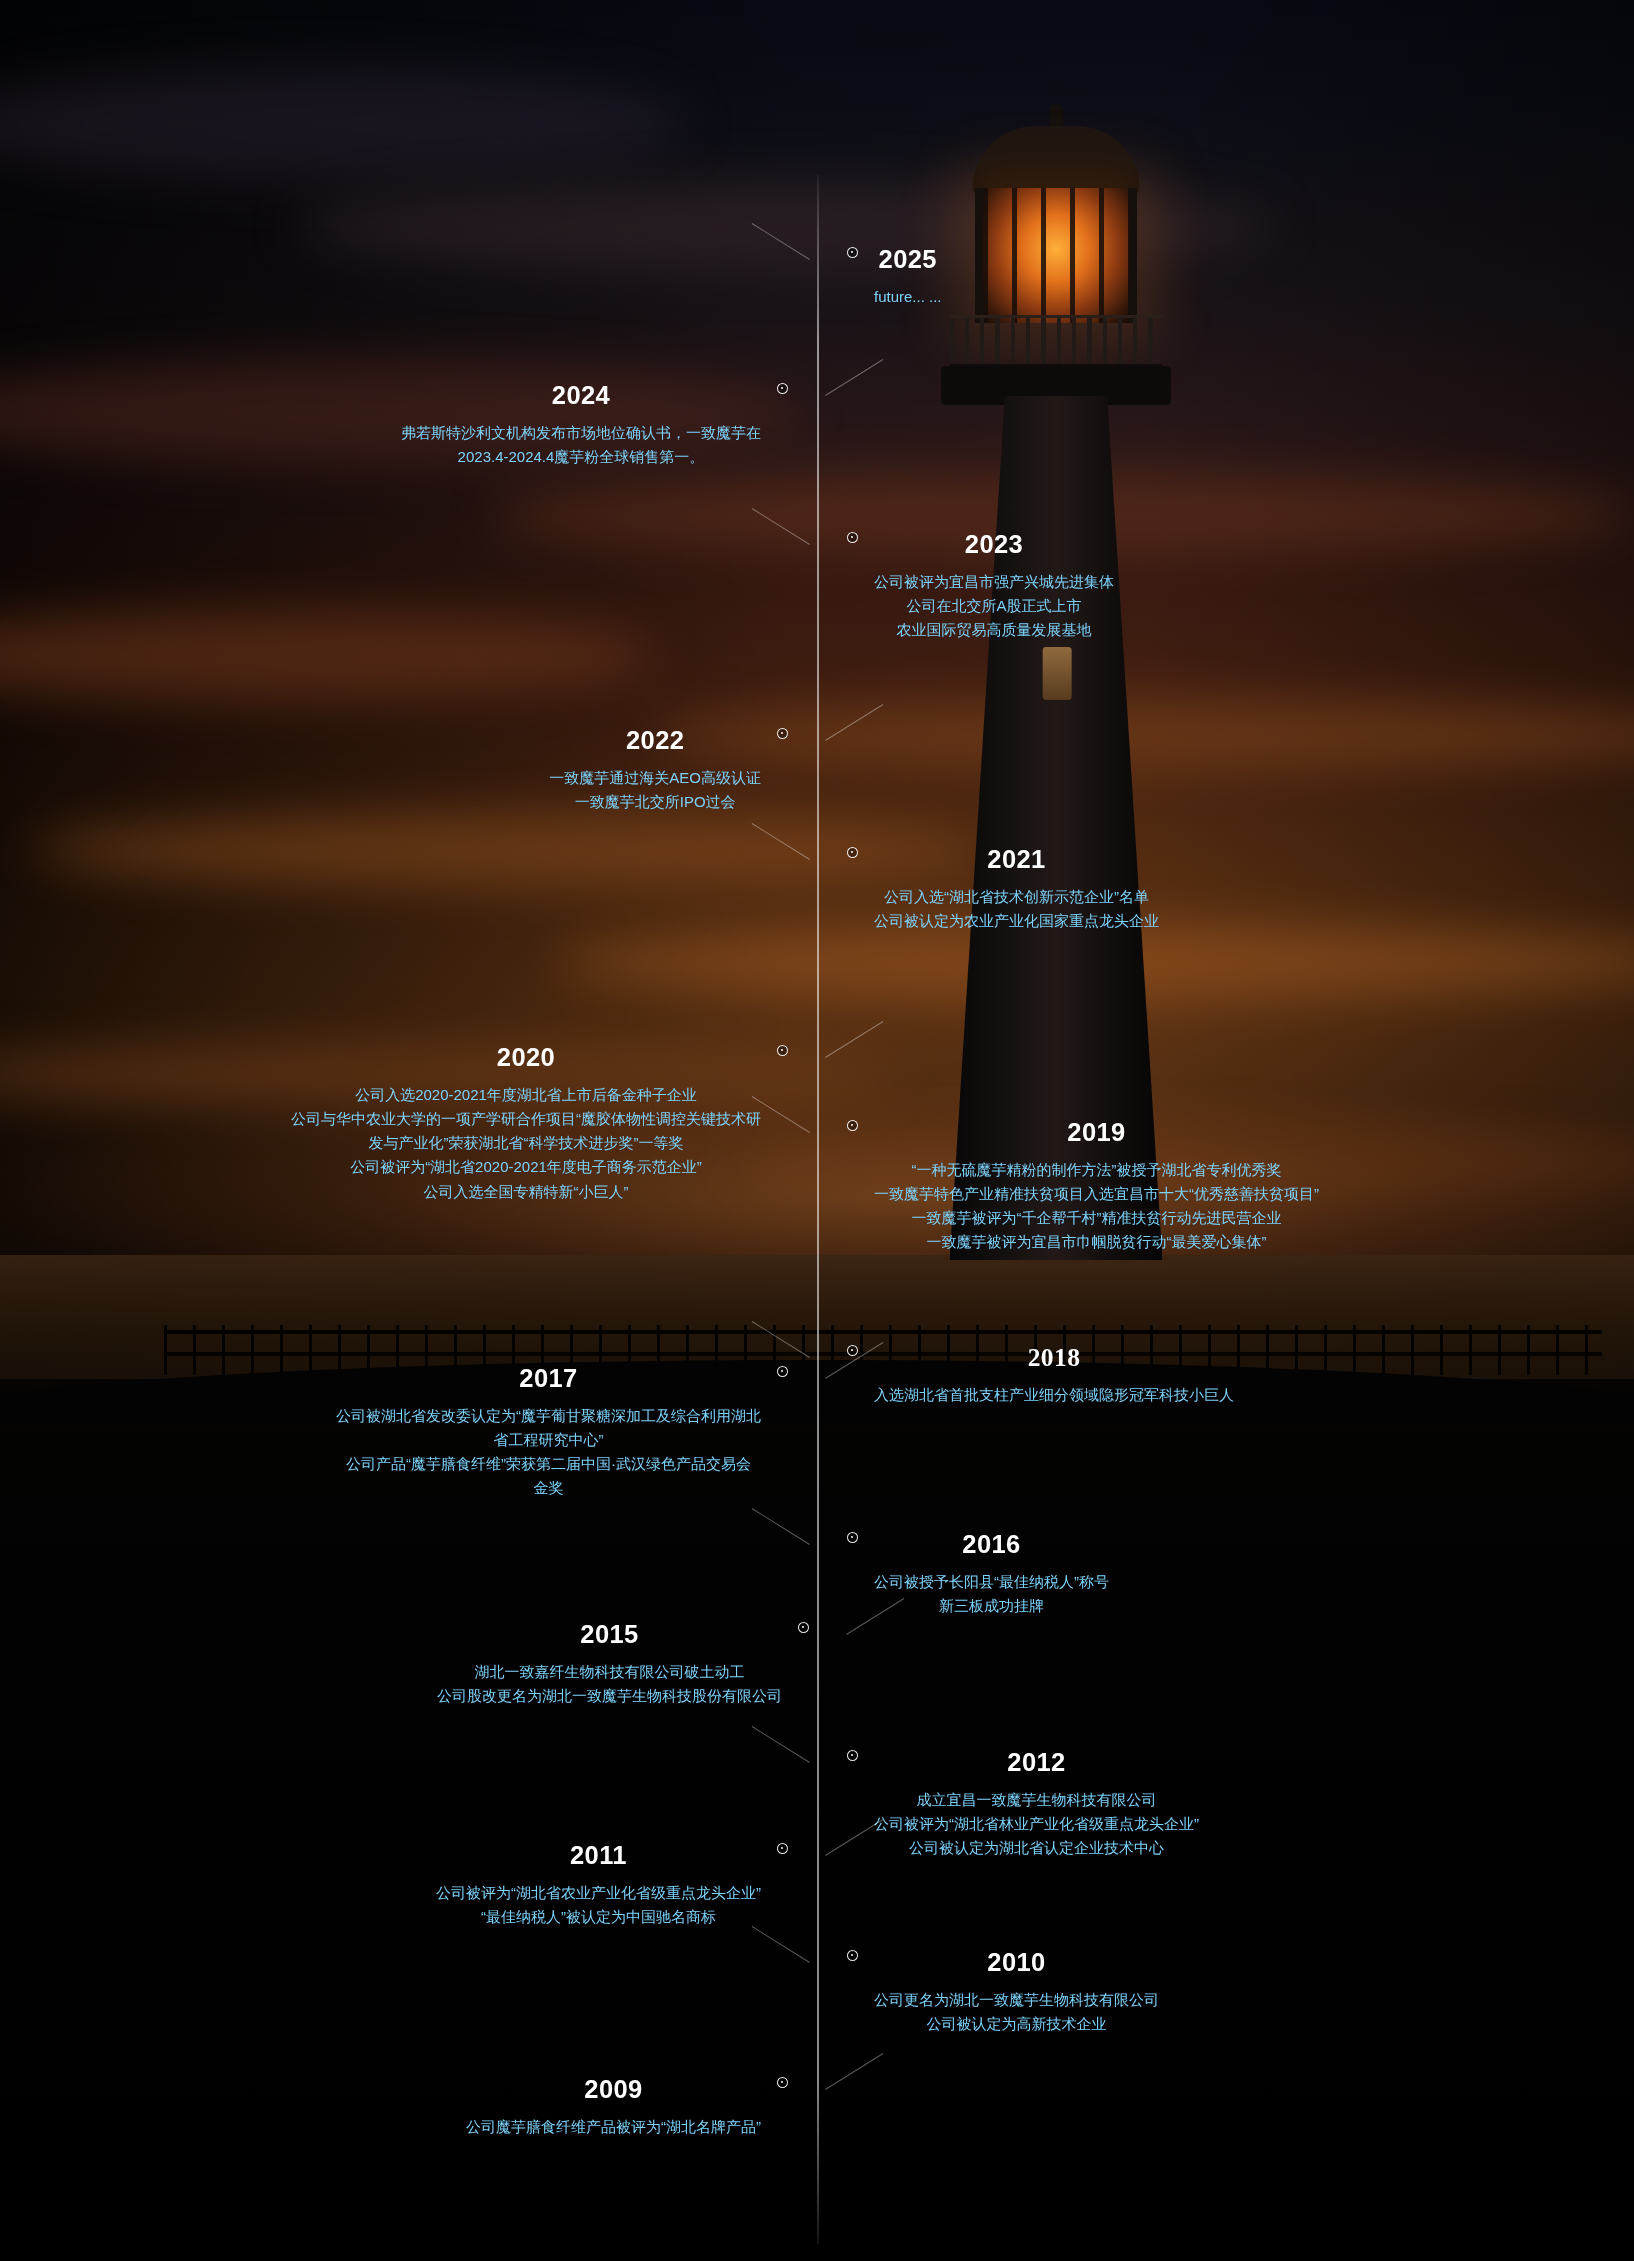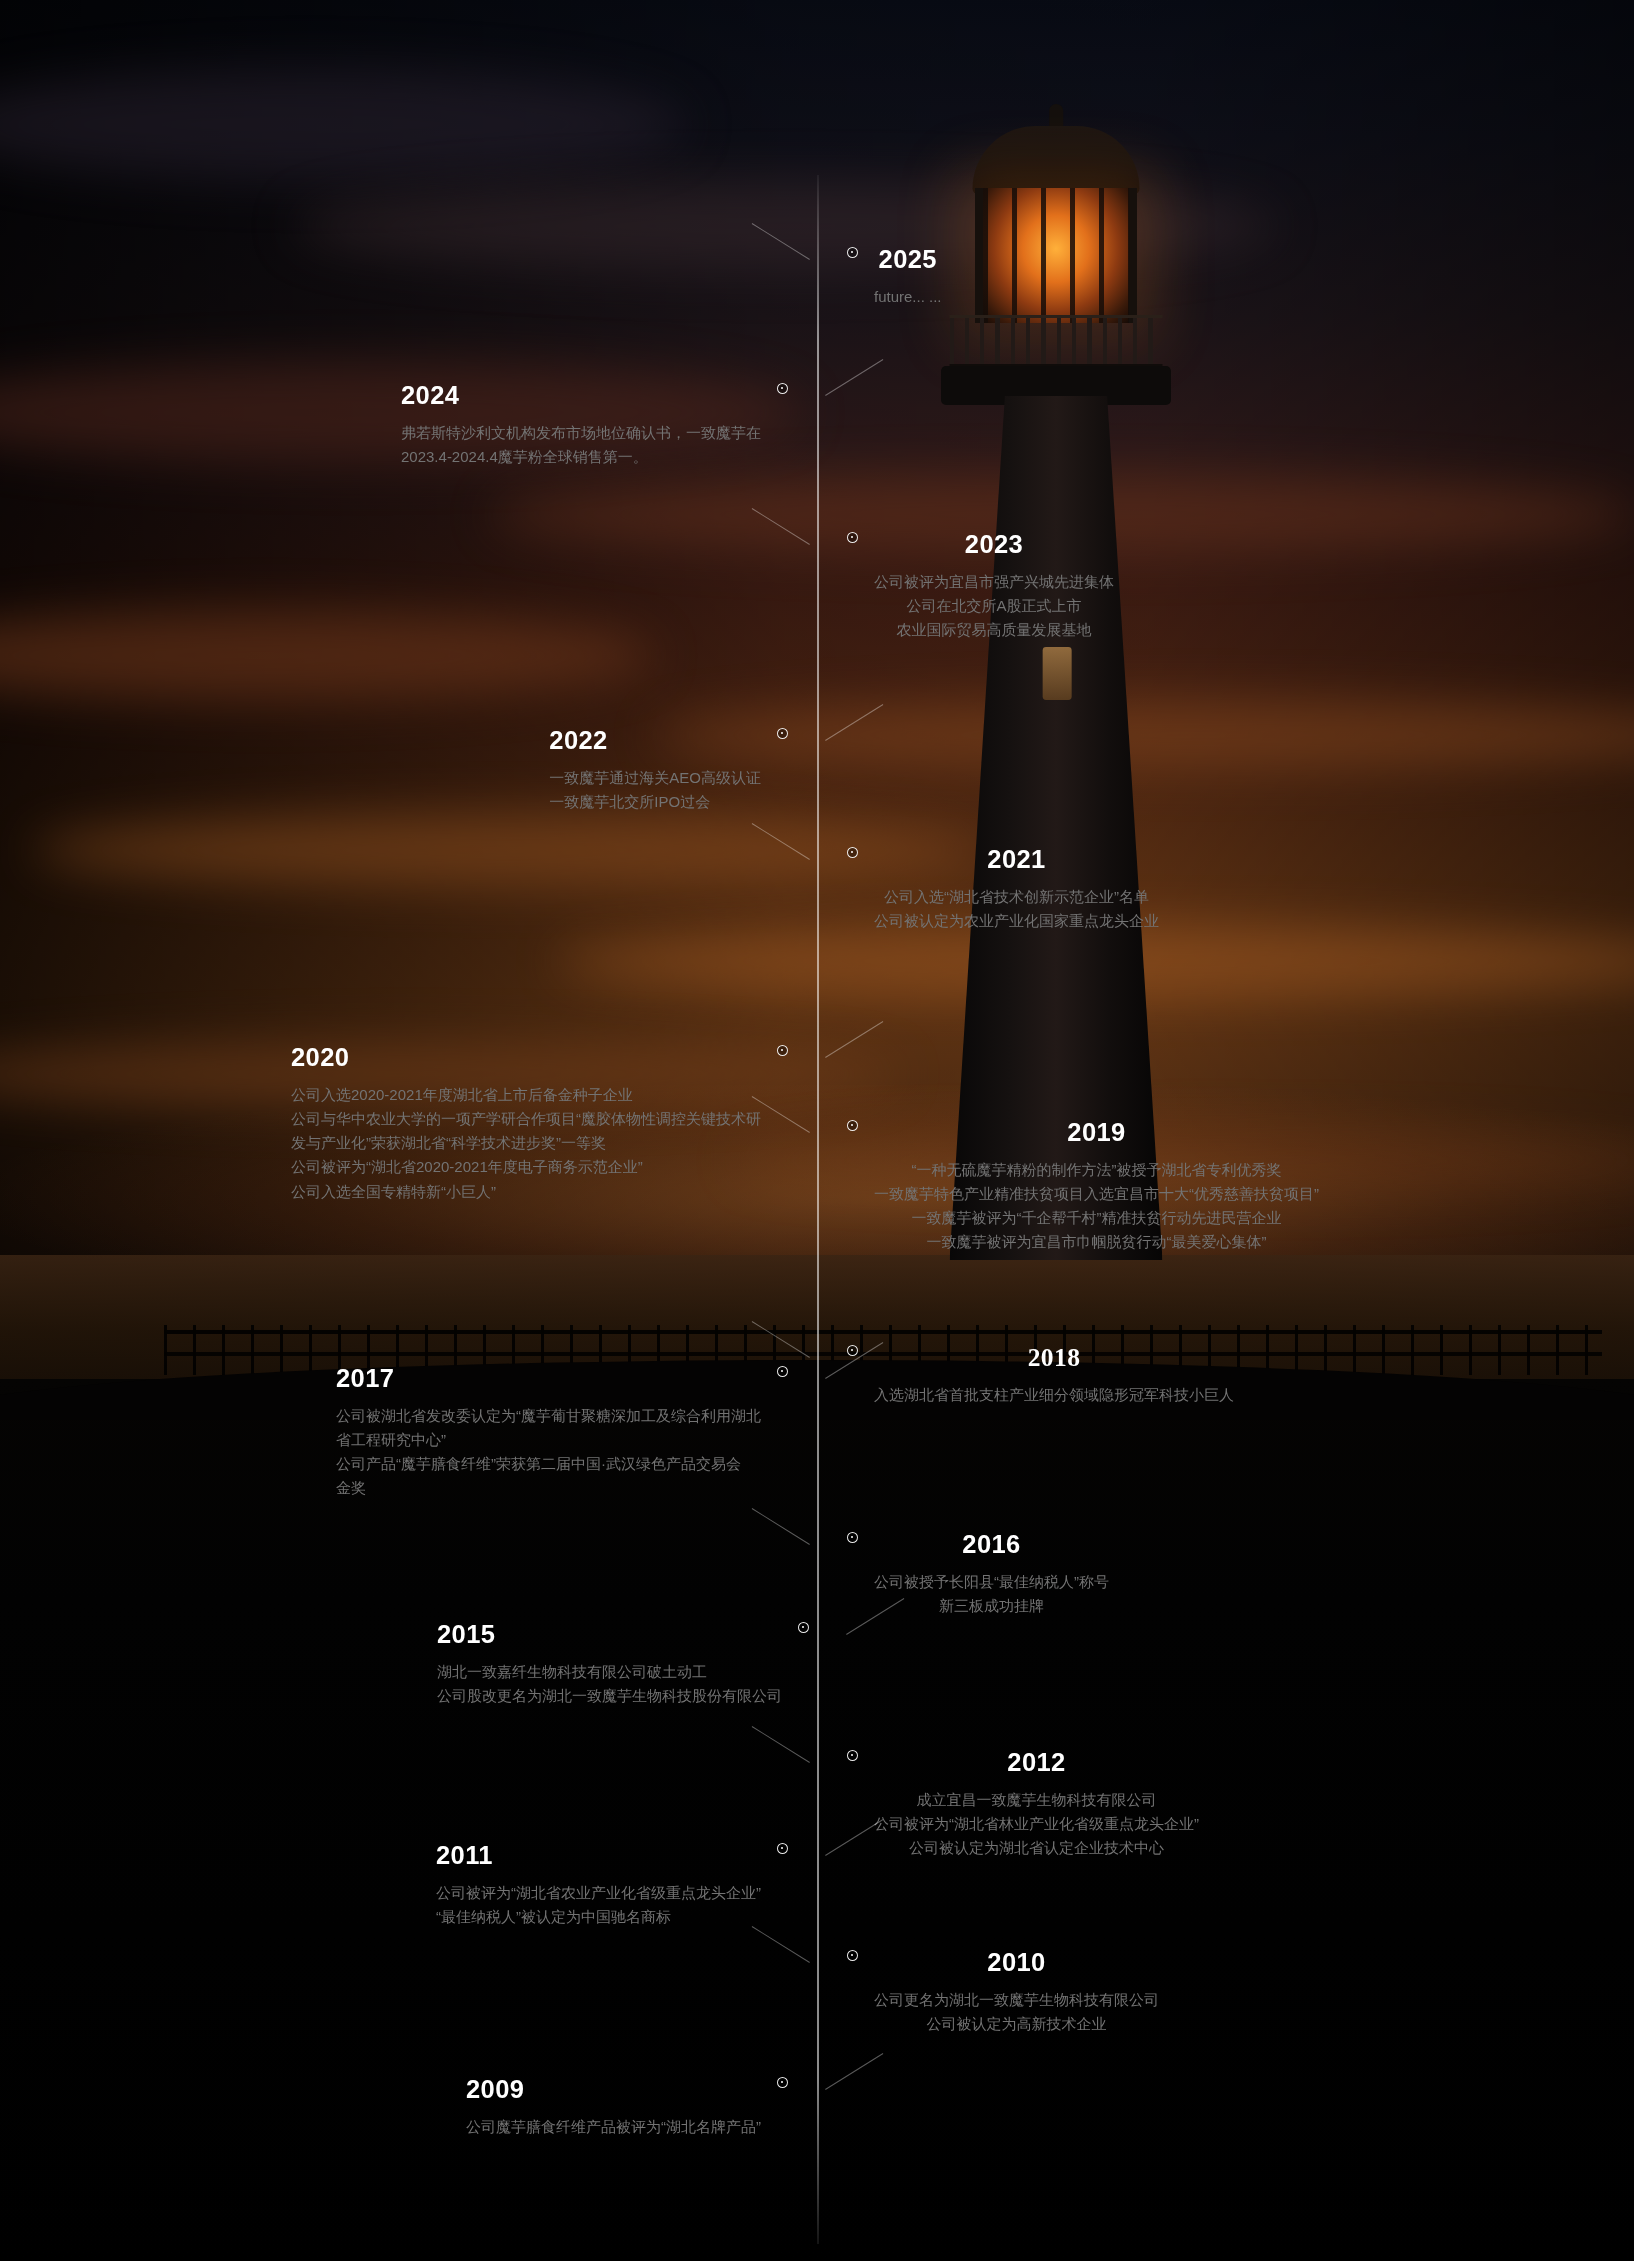--- a/index.html
+++ b/index.html
@@ -249,31 +249,31 @@
     font-weight: bold;
     letter-spacing: 0.4px;
     color: #ffffff;
     line-height: 1;
     margin-bottom: 12px;
     white-space: nowrap;
   }
   .lines {
     font-size: 15px;
     line-height: 1.62;
-    color: #737373;
+    color: #7dd3fc;
     white-space: nowrap;
   }
 
   
   .node.right .content { margin-left: 27px; text-align: center; }
   .node.right .dot { left: 0; }
 
   
   .node.left { text-align: right; }
-  .node.left .content { margin-right: 27px; text-align: left; }
+  .node.left .content { margin-right: 27px; text-align: center; }
   .node.left .dot { right: 0; }
 
   .node.left .lines, .node.right .lines { white-space: pre-line; }
 </style>
 </head>
 <body>
 
 <div id="bg">
   <div class="cloud c1"></div>
   <div class="cloud c2"></div>

